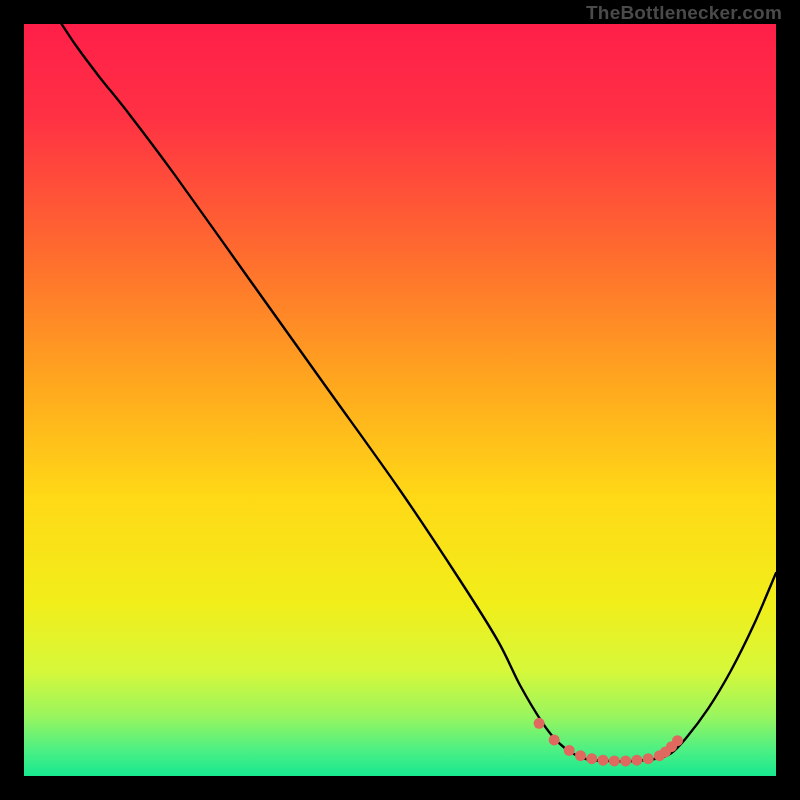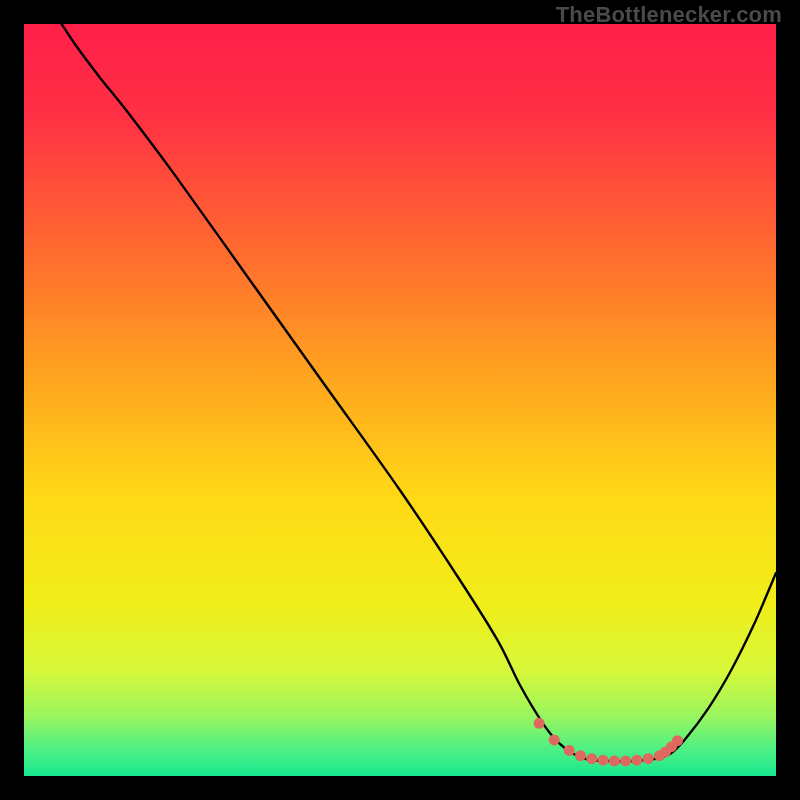--- a/index.html
+++ b/index.html
@@ -8,21 +8,21 @@
     height: 800px;
     background: #000;
     position: relative;
     font-family: Arial, Helvetica, sans-serif;
     overflow: hidden;
   }
   .watermark {
     position: absolute;
     top: 2px;
     right: 18px;
-    font-size: 22px;
+    font-size: 19px;
     font-weight: 600;
     color: #4a4a4a;
     letter-spacing: 0.2px;
     z-index: 20;
   }
   .plot {
     position: absolute;
     left: 24px;
     top: 24px;
     width: 752px;

